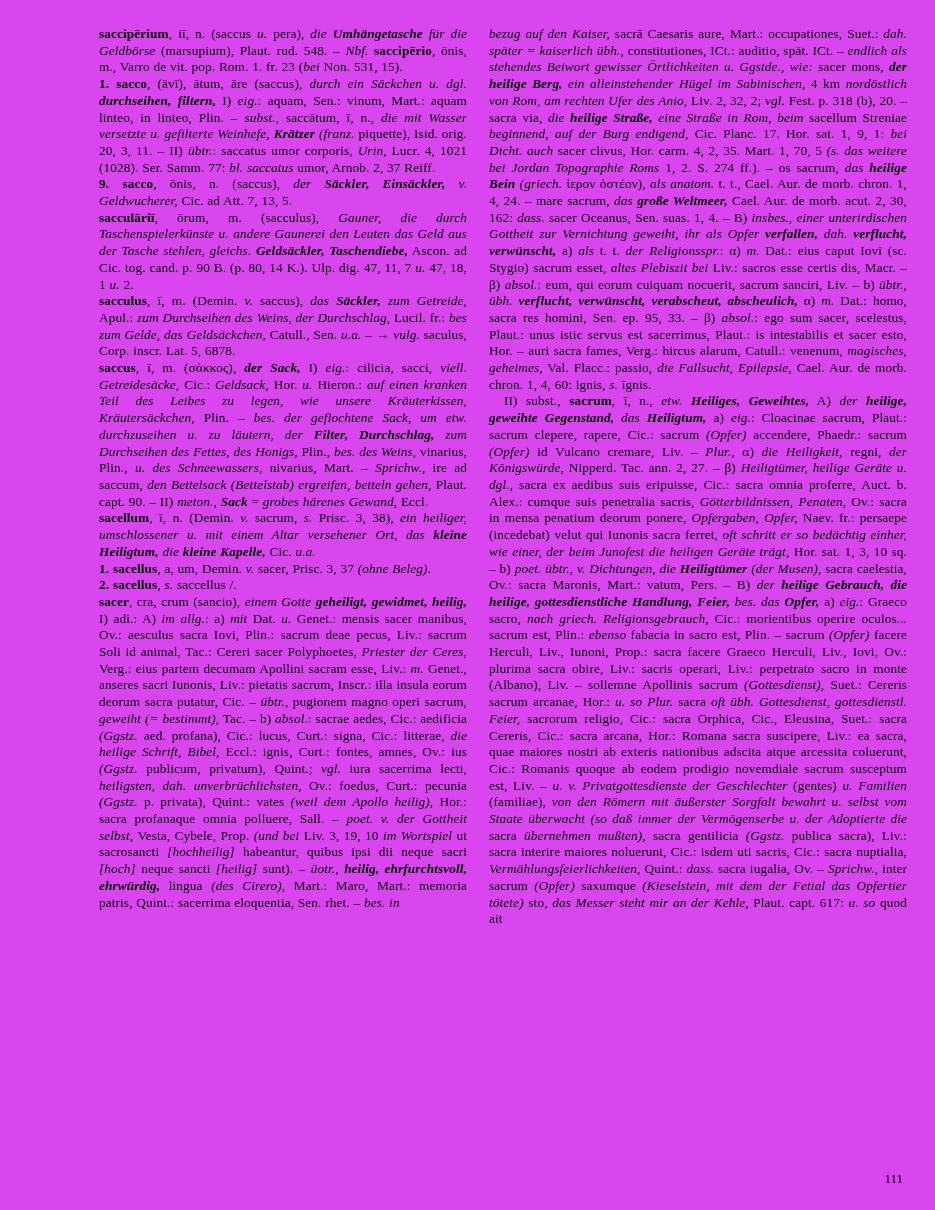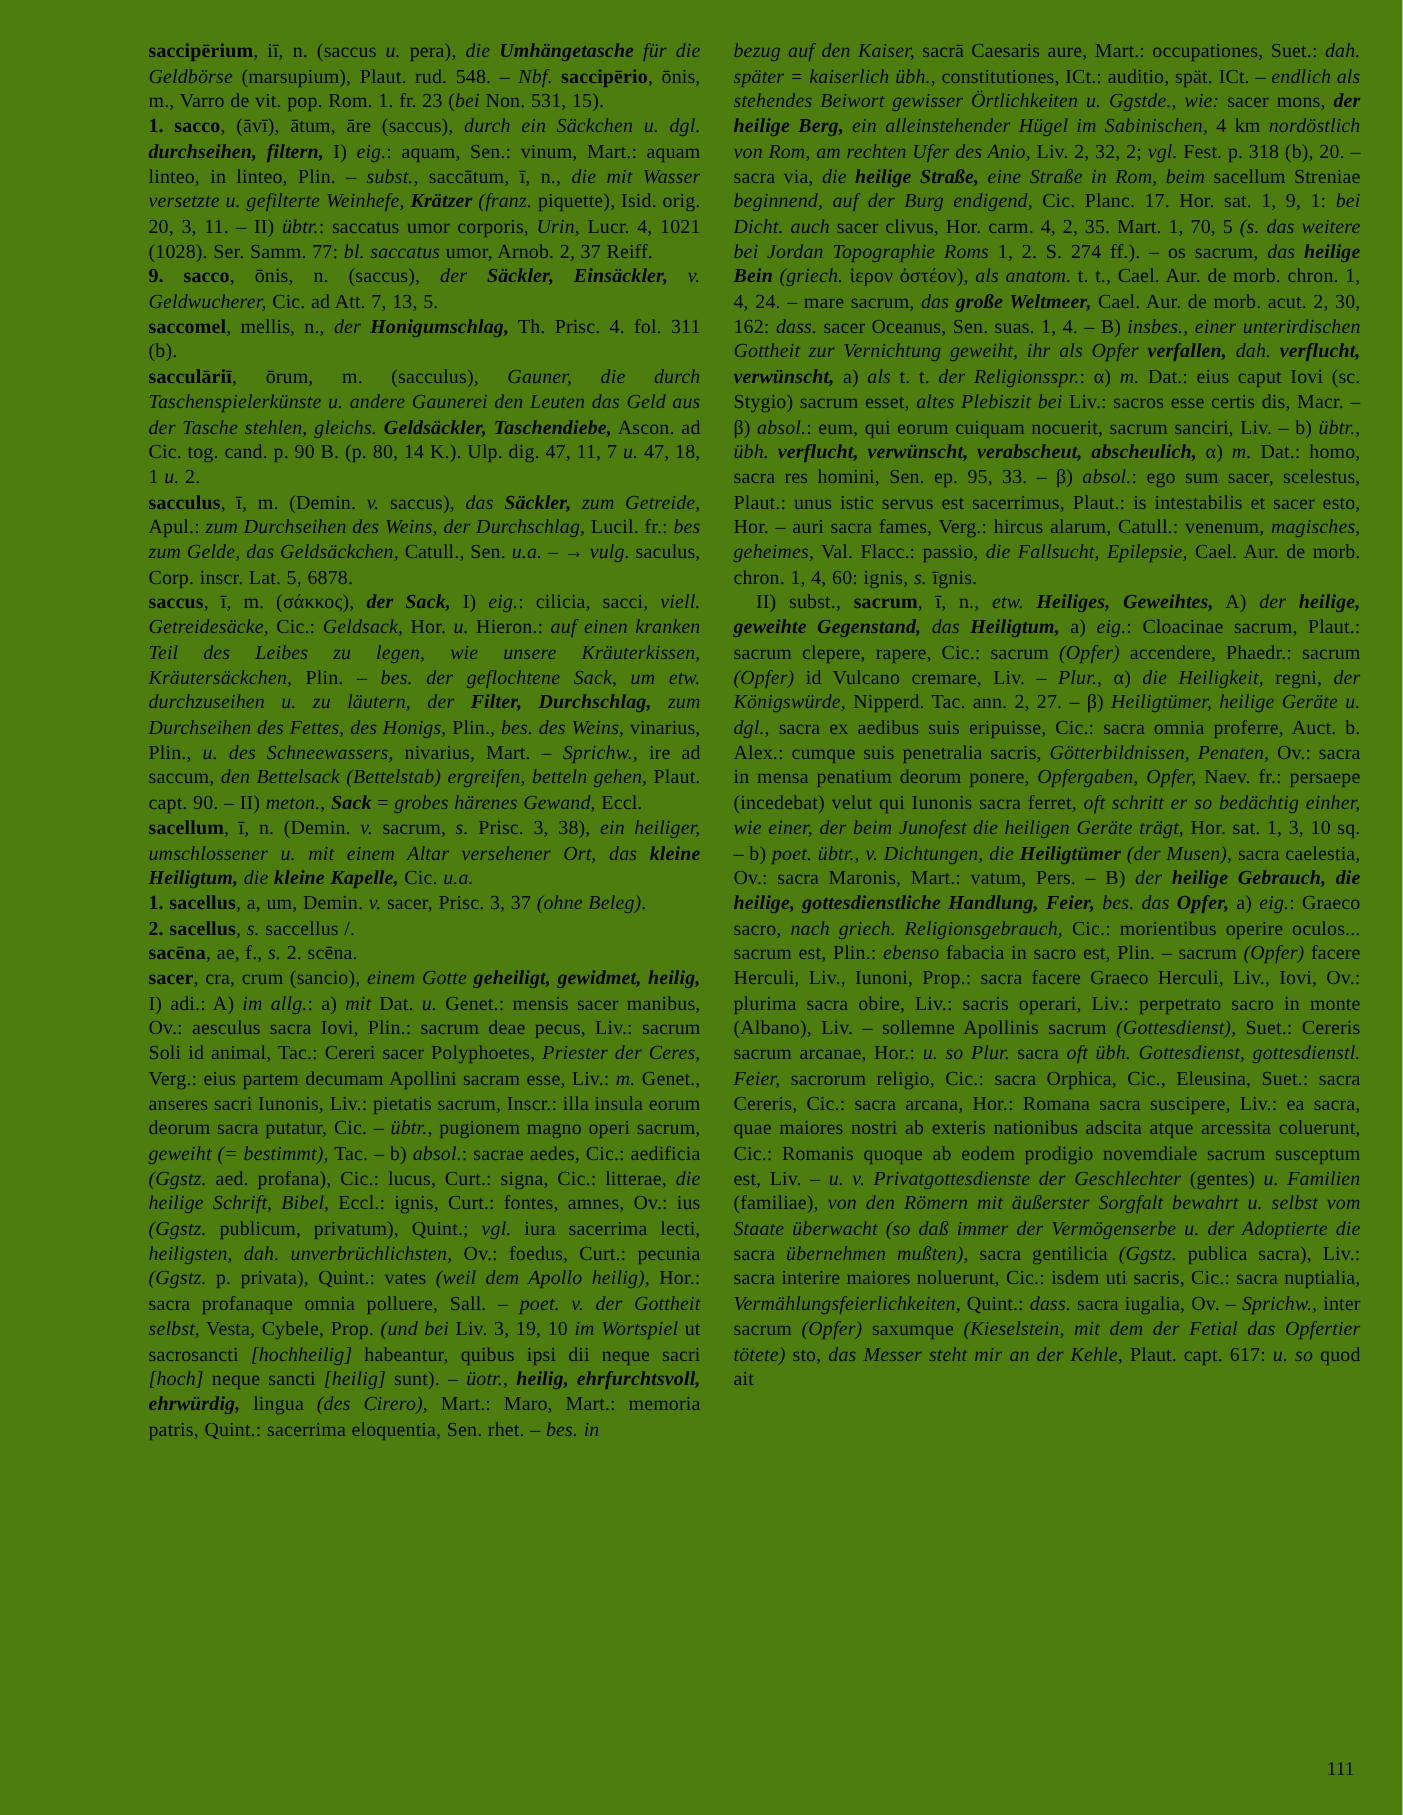--- a/index.html
+++ b/index.html
@@ -4,21 +4,21 @@
 <style>
   * { box-sizing: border-box; }
   html, body {
     margin: 0; padding: 0;
     background: #ffffff;
   }
   .page {
     position: relative;
     width: 935px;
     height: 1210px;
-    background: #4d7c0f;
+    background: #d946ef;
     color: #000000;
     overflow: hidden;
     font-family: "Liberation Serif", "DejaVu Serif", serif;
   }
   .columns {
     display: flex;
     align-items: flex-start;
     padding: 26px 28px 0 99px;
     column-gap: 22px;
   }
@@ -46,28 +46,26 @@
 </style>
 </head>
 <body>
 
 <div class="page">
   <div class="columns">
     <div class="col col-left">
         <p><b>saccipērium</b>, iī, n. (saccus <i>u.</i> pera), <i>die <b>Umhängetasche</b> für die Geldbörse</i> (marsupium), Plaut. rud. 548. – <i>Nbf.</i> <b>saccipērio</b>, ōnis, m., Varro de vit. pop. Rom. 1. fr. 23 (<i>bei</i> Non. 531, 15).</p>
         <p><b>1. sacco</b>, (āvī), ātum, āre (saccus), <i>durch ein Säckchen u. dgl. <b>durchseihen, filtern,</b></i> I) <i>eig.</i>: aquam, Sen.: vinum, Mart.: aquam linteo, in linteo, Plin. – <i>subst.</i>, saccātum, ī, n., <i>die mit Wasser versetzte u. gefilterte Weinhefe, <b>Krätzer</b> (franz.</i> piquette), Isid. orig. 20, 3, 11. – II) <i>übtr.</i>: saccatus umor corporis, <i>Urin,</i> Lucr. 4, 1021 (1028). Ser. Samm. 77: <i>bl. saccatus</i> umor, Arnob. 2, 37 Reiff.</p>
         <p><b>9. sacco</b>, ōnis, n. (saccus), <i>der <b>Säckler, Einsäckler,</b> v. Geldwucherer,</i> Cic. ad Att. 7, 13, 5.</p>
-        <p><b>saccomel</b>, mellis, n., <i>der <b>Honigumschlag,</b></i> Th. Prisc. 4. fol. 311 (b).</p>
         <p><b>sacculāriī</b>, ōrum, m. (sacculus), <i>Gauner, die durch Taschenspielerkünste u. andere Gaunerei den Leuten das Geld aus der Tasche stehlen, gleichs. <b>Geldsäckler, Taschendiebe,</b></i> Ascon. ad Cic. tog. cand. p. 90 B. (p. 80, 14 K.). Ulp. dig. 47, 11, 7 <i>u.</i> 47, 18, 1 <i>u.</i> 2.</p>
         <p><b>sacculus</b>, ī, m. (Demin. <i>v.</i> saccus), <i>das <b>Säckler,</b> zum Getreide,</i> Apul.: <i>zum Durchseihen des Weins, der Durchschlag,</i> Lucil. fr.: <i>bes zum Gelde, das Geldsäckchen,</i> Catull., Sen. <i>u.a.</i> – → <i>vulg.</i> saculus, Corp. inscr. Lat. 5, 6878.</p>
         <p><b>saccus</b>, ī, m. (σάκκος), <b><i>der Sack,</i></b> I) <i>eig.</i>: cilicia, sacci, <i>viell. Getreidesäcke,</i> Cic.: <i>Geldsack,</i> Hor. <i>u.</i> Hieron.: <i>auf einen kranken Teil des Leibes zu legen, wie unsere Kräuterkissen, Kräutersäckchen,</i> Plin. – <i>bes. der geflochtene Sack, um etw. durchzuseihen u. zu läutern, der <b>Filter, Durchschlag,</b> zum Durchseihen des Fettes, des Honigs,</i> Plin., <i>bes. des Weins,</i> vinarius, Plin., <i>u. des Schneewassers,</i> nivarius, Mart. – <i>Sprichw.</i>, ire ad saccum, <i>den Bettelsack (Bettelstab) ergreifen, betteln gehen,</i> Plaut. capt. 90. – II) <i>meton.</i>, <b><i>Sack</i></b> = <i>grobes härenes Gewand,</i> Eccl.</p>
         <p><b>sacellum</b>, ī, n. (Demin. <i>v.</i> sacrum, <i>s.</i> Prisc. 3, 38), <i>ein heiliger, umschlossener u. mit einem Altar versehener Ort, das <b>kleine Heiligtum,</b> die <b>kleine Kapelle,</b></i> Cic. <i>u.a.</i></p>
         <p><b>1. sacellus</b>, a, um, Demin. <i>v.</i> sacer, Prisc. 3, 37 <i>(ohne Beleg)</i>.</p>
         <p><b>2. sacellus</b>, <i>s.</i> saccellus /.</p>
-        <p><b>sacēna</b>, ae, f., <i>s.</i> 2. scēna.</p>
         <p><b>sacer</b>, cra, crum (sancio), <i>einem Gotte <b>geheiligt, gewidmet, heilig,</b></i> I) adi.: A) <i>im allg.</i>: a) <i>mit</i> Dat. <i>u.</i> Genet.: mensis sacer manibus, Ov.: aesculus sacra Iovi, Plin.: sacrum deae pecus, Liv.: sacrum Soli id animal, Tac.: Cereri sacer Polyphoetes, <i>Priester der Ceres,</i> Verg.: eius partem decumam Apollini sacram esse, Liv.: <i>m.</i> Genet., anseres sacri Iunonis, Liv.: pietatis sacrum, Inscr.: illa insula eorum deorum sacra putatur, Cic. – <i>übtr.</i>, pugionem magno operi sacrum, <i>geweiht (= bestimmt),</i> Tac. – b) <i>absol.</i>: sacrae aedes, Cic.: aedificia <i>(Ggstz.</i> aed. profana), Cic.: lucus, Curt.: signa, Cic.: litterae, <i>die heilige Schrift, Bibel,</i> Eccl.: ignis, Curt.: fontes, amnes, Ov.: ius <i>(Ggstz.</i> publicum, privatum), Quint.; <i>vgl.</i> iura sacerrima lecti, <i>heiligsten, dah. unverbrüchlichsten,</i> Ov.: foedus, Curt.: pecunia <i>(Ggstz.</i> p. privata), Quint.: vates <i>(weil dem Apollo heilig),</i> Hor.: sacra profanaque omnia polluere, Sall. – <i>poet. v. der Gottheit selbst,</i> Vesta, Cybele, Prop. <i>(und bei</i> Liv. 3, 19, 10 <i>im Wortspiel</i> ut sacrosancti <i>[hochheilig]</i> habeantur, quibus ipsi dii neque sacri <i>[hoch]</i> neque sancti <i>[heilig]</i> sunt). – <i>üotr.</i>, <i><b>heilig, ehrfurchtsvoll, ehrwürdig,</b></i> lingua <i>(des Cirero),</i> Mart.: Maro, Mart.: memoria patris, Quint.: sacerrima eloquentia, Sen. rhet. – <i>bes. in</i></p>
       </div>
     <div class="col col-right">
         <p><i>bezug auf den Kaiser,</i> sacrā Caesaris aure, Mart.: occupationes, Suet.: <i>dah. später = kaiserlich übh.</i>, constitutiones, ICt.: auditio, spät. ICt. – <i>endlich als stehendes Beiwort gewisser Örtlichkeiten u. Ggstde., wie:</i> sacer mons, <i><b>der heilige Berg,</b> ein alleinstehender Hügel im Sabinischen,</i> 4 km <i>nordöstlich von Rom, am rechten Ufer des Anio,</i> Liv. 2, 32, 2; <i>vgl.</i> Fest. p. 318 (b), 20. – sacra via, <i>die <b>heilige Straße,</b> eine Straße in Rom, beim</i> sacellum Streniae <i>beginnend, auf der Burg endigend,</i> Cic. Planc. 17. Hor. sat. 1, 9, 1: <i>bei Dicht. auch</i> sacer clivus, Hor. carm. 4, 2, 35. Mart. 1, 70, 5 <i>(s. das weitere bei Jordan Topographie Roms</i> 1, 2. S. 274 ff.). – os sacrum, <i>das <b>heilige Bein</b> (griech.</i> ἱερον ὀστέον), <i>als anatom.</i> t. t., Cael. Aur. de morb. chron. 1, 4, 24. – mare sacrum, <i>das <b>große Weltmeer,</b></i> Cael. Aur. de morb. acut. 2, 30, 162: <i>dass.</i> sacer Oceanus, Sen. suas. 1, 4. – B) <i>insbes., einer unterirdischen Gottheit zur Vernichtung geweiht, ihr als Opfer <b>verfallen,</b> dah. <b>verflucht, verwünscht,</b></i> a) <i>als</i> t. t. <i>der Religionsspr.</i>: α) <i>m.</i> Dat.: eius caput Iovi (sc. Stygio) sacrum esset, <i>altes Plebiszit bei</i> Liv.: sacros esse certis dis, Macr. – β) <i>absol.</i>: eum, qui eorum cuiquam nocuerit, sacrum sanciri, Liv. – b) <i>übtr., übh.</i> <i><b>verflucht, verwünscht, verabscheut, abscheulich,</b></i> α) <i>m.</i> Dat.: homo, sacra res homini, Sen. ep. 95, 33. – β) <i>absol.</i>: ego sum sacer, scelestus, Plaut.: unus istic servus est sacerrimus, Plaut.: is intestabilis et sacer esto, Hor. – auri sacra fames, Verg.: hircus alarum, Catull.: venenum, <i>magisches, geheimes,</i> Val. Flacc.: passio, <i>die Fallsucht, Epilepsie,</i> Cael. Aur. de morb. chron. 1, 4, 60: ignis, <i>s.</i> īgnis.</p>
         <p class="indent">II) subst., <b>sacrum</b>, ī, n., <i>etw.</i> <i><b>Heiliges, Geweihtes,</b></i> A) <i>der</i> <i><b>heilige, geweihte Gegenstand,</b> das <b>Heiligtum,</b></i> a) <i>eig.</i>: Cloacinae sacrum, Plaut.: sacrum clepere, rapere, Cic.: sacrum <i>(Opfer)</i> accendere, Phaedr.: sacrum <i>(Opfer)</i> id Vulcano cremare, Liv. – <i>Plur.</i>, α) <i>die Heiligkeit,</i> regni, <i>der Königswürde,</i> Nipperd. Tac. ann. 2, 27. – β) <i>Heiligtümer, heilige Geräte u. dgl.</i>, sacra ex aedibus suis eripuisse, Cic.: sacra omnia proferre, Auct. b. Alex.: cumque suis penetralia sacris, <i>Götterbildnissen, Penaten,</i> Ov.: sacra in mensa penatium deorum ponere, <i>Opfergaben, Opfer,</i> Naev. fr.: persaepe (incedebat) velut qui Iunonis sacra ferret, <i>oft schritt er so bedächtig einher, wie einer, der beim Junofest die heiligen Geräte trägt,</i> Hor. sat. 1, 3, 10 sq. – b) <i>poet. übtr., v. Dichtungen, die <b>Heiligtümer</b> (der Musen),</i> sacra caelestia, Ov.: sacra Maronis, Mart.: vatum, Pers. – B) <i>der</i> <i><b>heilige Gebrauch, die heilige, gottesdienstliche Handlung, Feier,</b> bes. das <b>Opfer,</b></i> a) <i>eig.</i>: Graeco sacro, <i>nach griech. Religionsgebrauch,</i> Cic.: morientibus operire oculos... sacrum est, Plin.: <i>ebenso</i> fabacia in sacro est, Plin. – sacrum <i>(Opfer)</i> facere Herculi, Liv., Iunoni, Prop.: sacra facere Graeco Herculi, Liv., Iovi, Ov.: plurima sacra obire, Liv.: sacris operari, Liv.: perpetrato sacro in monte (Albano), Liv. – sollemne Apollinis sacrum <i>(Gottesdienst),</i> Suet.: Cereris sacrum arcanae, Hor.: <i>u. so Plur.</i> sacra <i>oft übh. Gottesdienst, gottesdienstl. Feier,</i> sacrorum religio, Cic.: sacra Orphica, Cic., Eleusina, Suet.: sacra Cereris, Cic.: sacra arcana, Hor.: Romana sacra suscipere, Liv.: ea sacra, quae maiores nostri ab exteris nationibus adscita atque arcessita coluerunt, Cic.: Romanis quoque ab eodem prodigio novemdiale sacrum susceptum est, Liv. – <i>u. v. Privatgottesdienste der Geschlechter</i> (gentes) <i>u. Familien</i> (familiae), <i>von den Römern mit äußerster Sorgfalt bewahrt u. selbst vom Staate überwacht (so daß immer der Vermögenserbe u. der Adoptierte die</i> sacra <i>übernehmen mußten),</i> sacra gentilicia <i>(Ggstz.</i> publica sacra), Liv.: sacra interire maiores noluerunt, Cic.: isdem uti sacris, Cic.: sacra nuptialia, <i>Vermählungsfeierlichkeiten,</i> Quint.: <i>dass.</i> sacra iugalia, Ov. – <i>Sprichw.</i>, inter sacrum <i>(Opfer)</i> saxumque <i>(Kieselstein, mit dem der Fetial das Opfertier tötete)</i> sto, <i>das Messer steht mir an der Kehle,</i> Plaut. capt. 617: <i>u. so</i> quod ait</p>
       </div>
   </div>
   <div class="pageno">111</div>
 </div>
 

